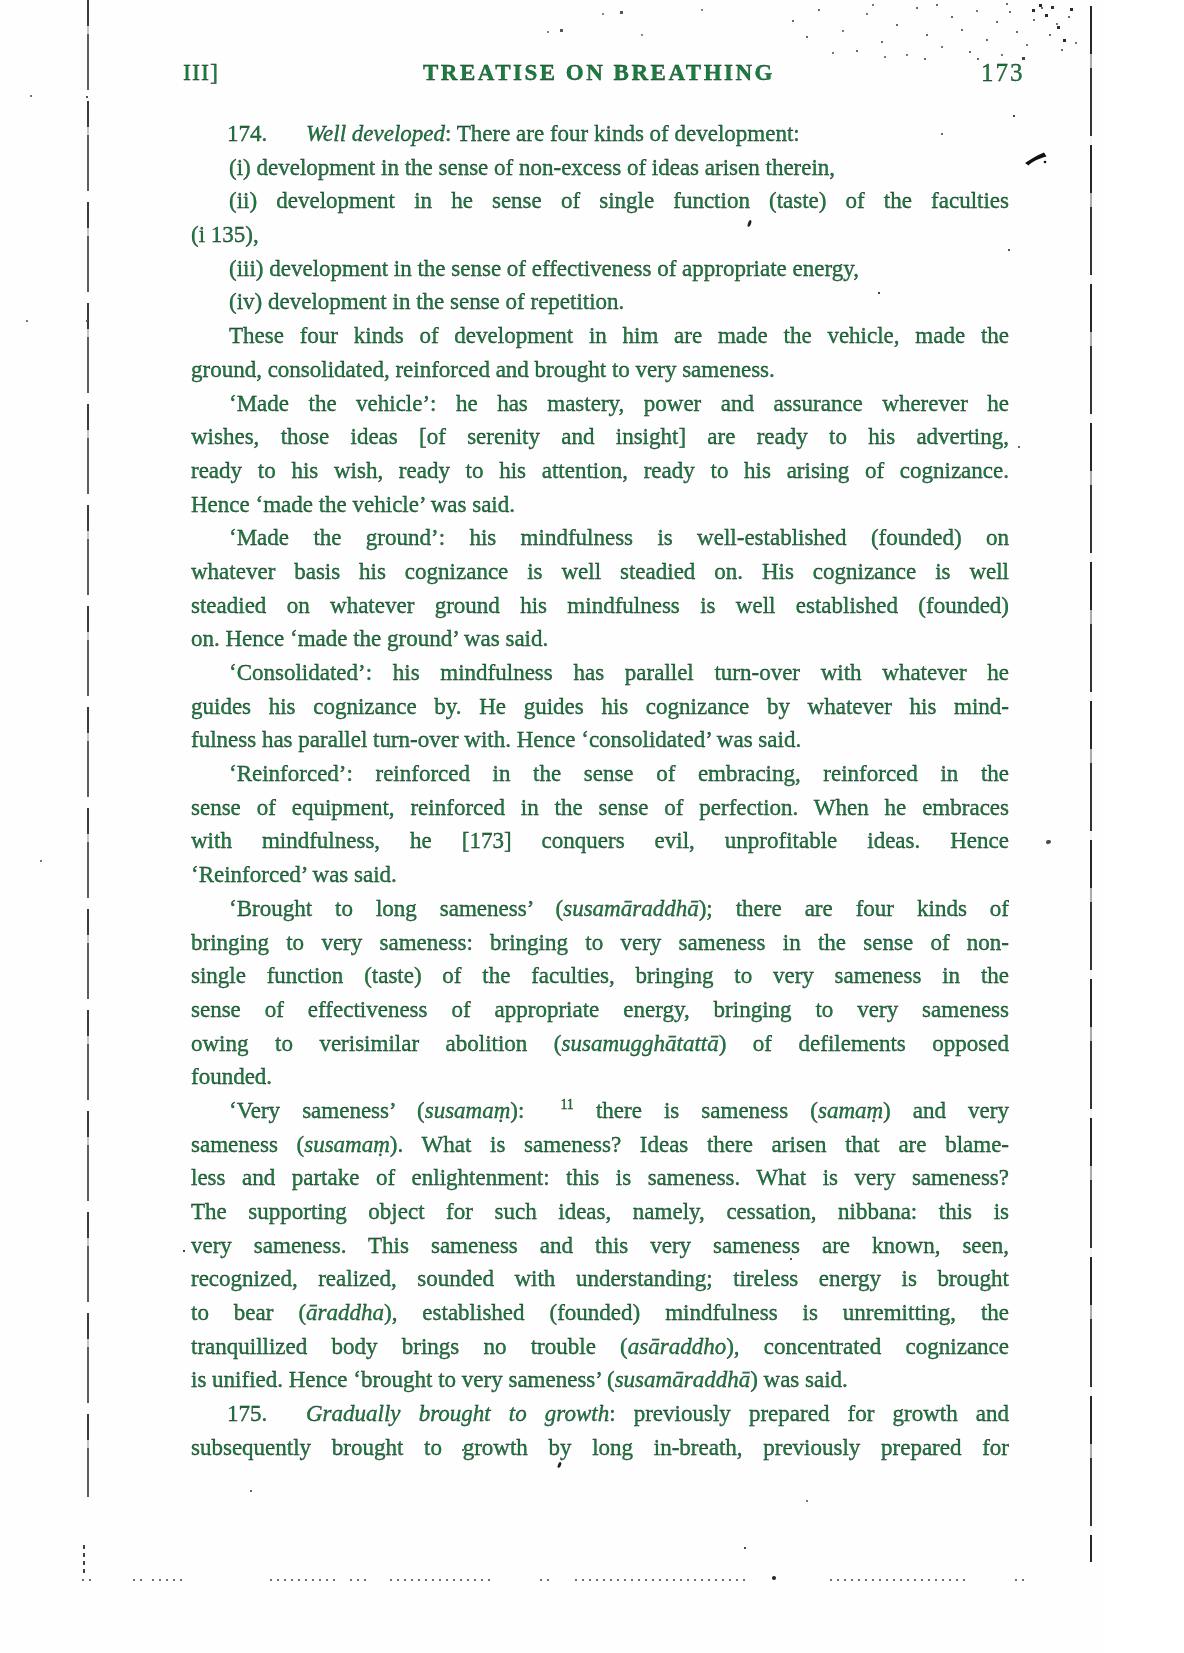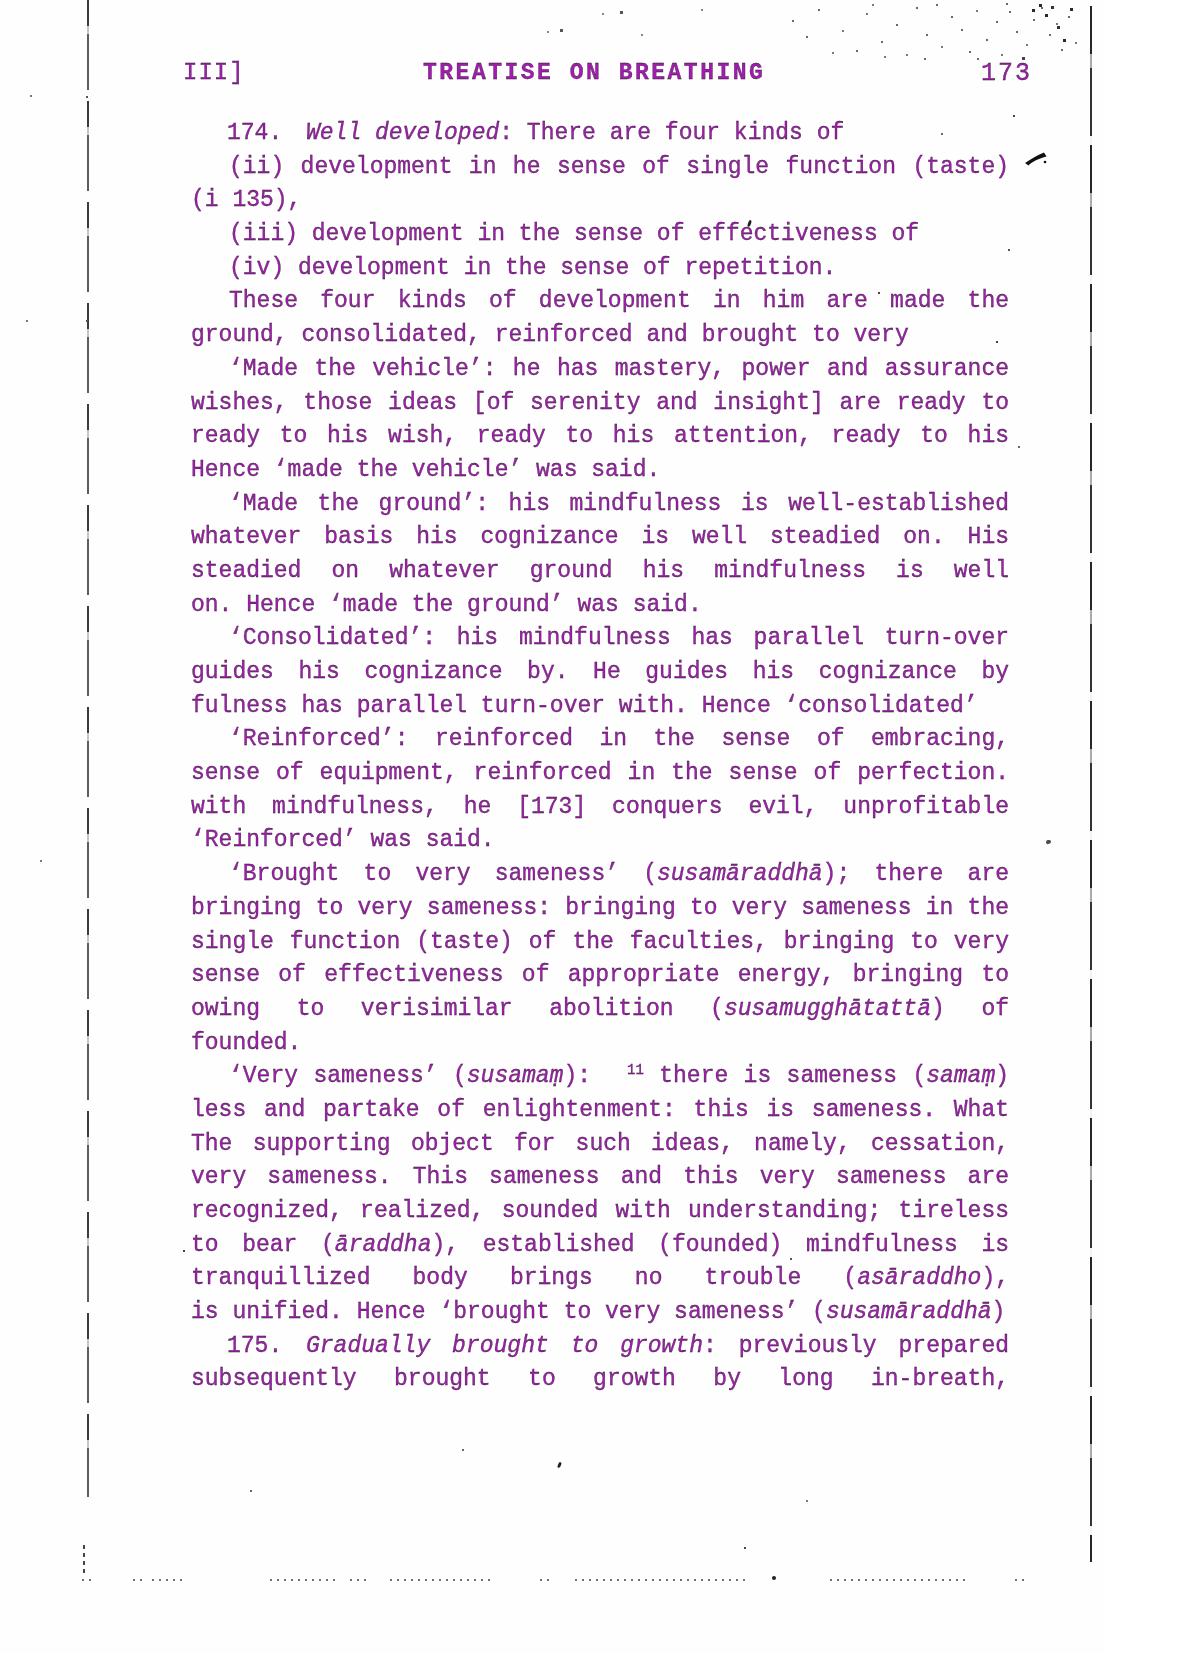--- a/index.html
+++ b/index.html
@@ -1,17 +1,17 @@
 <!DOCTYPE html>
 <html><head>
 <meta charset="utf-8">
 <style>
   html,body{margin:0;padding:0;background:#ffffff;}
   .page{position:relative;width:1104px;height:1653px;background:#fefefe;overflow:hidden;
-        color:#a21caf;font-family:Liberation Mono, monospace;
+        color:#15803d;font-family:Liberation Serif, serif;
         -webkit-text-stroke:0.3px #1c1c1c;}
   
   .hdr-section{position:absolute;left:183px;top:59px;font-size:24px;letter-spacing:1px;}
   .hdr-title{position:absolute;left:423px;top:60px;font-size:23px;font-weight:bold;letter-spacing:2.5px;text-align:right;}
   .hdr-page{position:absolute;left:981px;top:59px;font-size:25px;letter-spacing:2px;}
   
   .body-text{position:absolute;left:191px;top:117px;width:818px;}
   .line{line-height:33.7px;height:33.7px;overflow:hidden;font-size:23px;}
   .ind-para,.ind-list{padding-left:38px;}
   .fill{text-align:justify;text-align-last:justify;}
@@ -63,20 +63,21 @@
 <body>
 
 <div class="page">
 
   <div class="hdr-section">III]</div>
   <div class="hdr-title">TREATISE ON BREATHING</div>
   <div class="hdr-page">173</div>
 
   <div class="body-text" id="body-text">
       <div class="line ind-none"><span class="seg-n">174.</span><span class="seg-i">Well developed</span><span class="seg-r">: There are four kinds of development:</span></div>
+      <div class="line ind-list"><span class="seg-r">(i) development in the sense of non-excess of ideas arisen therein,</span></div>
       <div class="line ind-list fill"><span class="seg-r">(ii) development in he sense of single function (taste) of the faculties</span></div>
       <div class="line ind-none"><span class="seg-r">(i 135),</span></div>
       <div class="line ind-list"><span class="seg-r">(iii) development in the sense of effectiveness of appropriate energy,</span></div>
       <div class="line ind-list"><span class="seg-r">(iv) development in the sense of repetition.</span></div>
       <div class="line ind-para fill"><span class="seg-r">These four kinds of development in him are made the vehicle, made the</span></div>
       <div class="line ind-none"><span class="seg-r">ground, consolidated, reinforced and brought to very sameness.</span></div>
       <div class="line ind-para fill"><span class="seg-r">‘Made the vehicle’: he has mastery, power and assurance wherever he</span></div>
       <div class="line ind-none fill"><span class="seg-r">wishes, those ideas [of serenity and insight] are ready to his adverting,</span></div>
       <div class="line ind-none fill"><span class="seg-r">ready to his wish, ready to his attention, ready to his arising of cognizance.</span></div>
       <div class="line ind-none"><span class="seg-r">Hence ‘made the vehicle’ was said.</span></div>
@@ -84,27 +85,28 @@
       <div class="line ind-none fill"><span class="seg-r">whatever basis his cognizance is well steadied on. His cognizance is well</span></div>
       <div class="line ind-none fill"><span class="seg-r">steadied on whatever ground his mindfulness is well established (founded)</span></div>
       <div class="line ind-none"><span class="seg-r">on. Hence ‘made the ground’ was said.</span></div>
       <div class="line ind-para fill"><span class="seg-r">‘Consolidated’: his mindfulness has parallel turn-over with whatever he</span></div>
       <div class="line ind-none fill"><span class="seg-r">guides his cognizance by. He guides his cognizance by whatever his mind-</span></div>
       <div class="line ind-none"><span class="seg-r">fulness has parallel turn-over with. Hence ‘consolidated’ was said.</span></div>
       <div class="line ind-para fill"><span class="seg-r">‘Reinforced’: reinforced in the sense of embracing, reinforced in the</span></div>
       <div class="line ind-none fill"><span class="seg-r">sense of equipment, reinforced in the sense of perfection. When he embraces</span></div>
       <div class="line ind-none fill"><span class="seg-r">with mindfulness, he [173] conquers evil, unprofitable ideas. Hence</span></div>
       <div class="line ind-none"><span class="seg-r">‘Reinforced’ was said.</span></div>
-      <div class="line ind-para fill"><span class="seg-r">‘Brought to very sameness’ (</span><span class="seg-i">susamāraddhā</span><span class="seg-r">); there are four kinds of</span></div>
+      <div class="line ind-para fill"><span class="seg-r">‘Brought to long sameness’ (</span><span class="seg-i">susamāraddhā</span><span class="seg-r">); there are four kinds of</span></div>
       <div class="line ind-none fill"><span class="seg-r">bringing to very sameness: bringing to very sameness in the sense of non-</span></div>
       <div class="line ind-none fill"><span class="seg-r">single function (taste) of the faculties, bringing to very sameness in the</span></div>
       <div class="line ind-none fill"><span class="seg-r">sense of effectiveness of appropriate energy, bringing to very sameness</span></div>
       <div class="line ind-none fill"><span class="seg-r">owing to verisimilar abolition (</span><span class="seg-i">susamugghātattā</span><span class="seg-r">) of defilements opposed</span></div>
       <div class="line ind-none"><span class="seg-r">founded.</span></div>
       <div class="line ind-para fill"><span class="seg-r">‘Very sameness’ (</span><span class="seg-i">susamaṃ</span><span class="seg-r">):</span><sup class="seg-s">11</sup><span class="seg-r"> there is sameness (</span><span class="seg-i">samaṃ</span><span class="seg-r">) and very</span></div>
+      <div class="line ind-none fill"><span class="seg-r">sameness (</span><span class="seg-i">susamaṃ</span><span class="seg-r">). What is sameness? Ideas there arisen that are blame-</span></div>
       <div class="line ind-none fill"><span class="seg-r">less and partake of enlightenment: this is sameness. What is very sameness?</span></div>
       <div class="line ind-none fill"><span class="seg-r">The supporting object for such ideas, namely, cessation, nibbana: this is</span></div>
       <div class="line ind-none fill"><span class="seg-r">very sameness. This sameness and this very sameness are known, seen,</span></div>
       <div class="line ind-none fill"><span class="seg-r">recognized, realized, sounded with understanding; tireless energy is brought</span></div>
       <div class="line ind-none fill"><span class="seg-r">to bear (</span><span class="seg-i">āraddha</span><span class="seg-r">), established (founded) mindfulness is unremitting, the</span></div>
       <div class="line ind-none fill"><span class="seg-r">tranquillized body brings no trouble (</span><span class="seg-i">asāraddho</span><span class="seg-r">), concentrated cognizance</span></div>
       <div class="line ind-none"><span class="seg-r">is unified. Hence ‘brought to very sameness’ (</span><span class="seg-i">susamāraddhā</span><span class="seg-r">) was said.</span></div>
       <div class="line ind-none fill"><span class="seg-n">175.</span><span class="seg-i">Gradually brought to growth</span><span class="seg-r">: previously prepared for growth and</span></div>
       <div class="line ind-none fill"><span class="seg-r">subsequently brought to growth by long in-breath, previously prepared for</span></div>
     </div>

